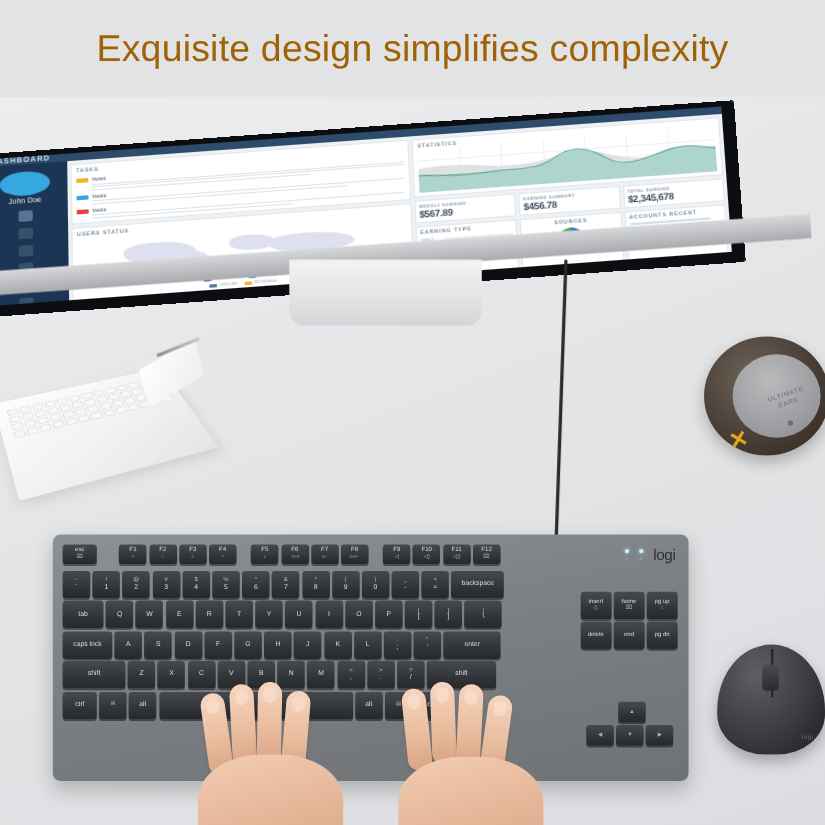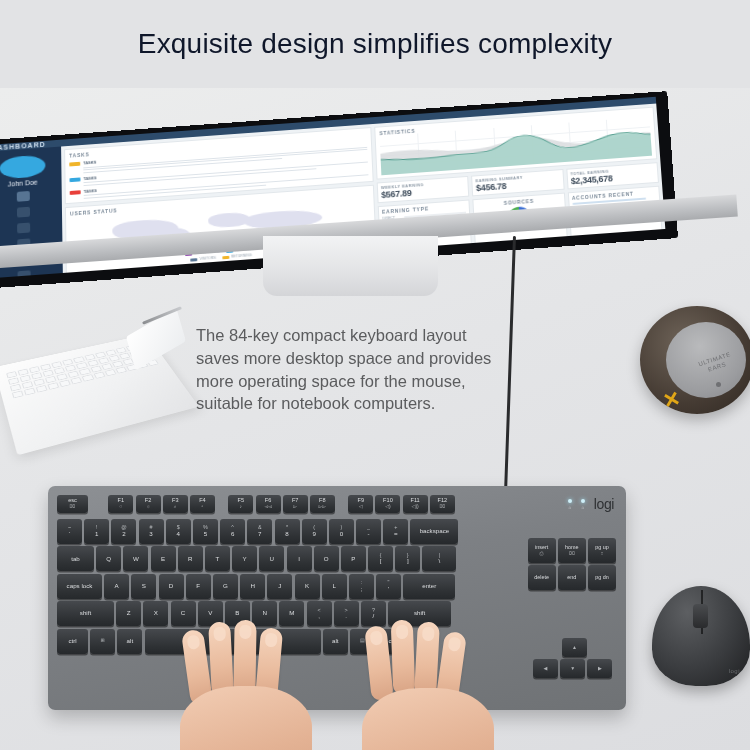--- a/index.html
+++ b/index.html
@@ -8,21 +8,21 @@
     font-family:"Liberation Sans", sans-serif;
     background:#e3e4e6; position:relative;
   }
 
   
   .headline-band{
     position:absolute; left:0; top:0; width:750px; height:88px;
     background:#e2e3e5; display:flex; align-items:center; justify-content:center;
   }
   .headline{
-    font-size:28px; color:#0f172a; letter-spacing:.2px; white-space:nowrap;
+    font-size:34px; color:#a16207; letter-spacing:.2px; white-space:nowrap;
   }
 
   
   .photo{
     position:absolute; left:0; top:88px; width:750px; height:662px;
     background:linear-gradient(160deg,#eceded 0%,#e4e5e7 45%,#dcdde0 100%);
     overflow:hidden;
   }
 
   
@@ -447,21 +447,20 @@
         </div>
 
       </div>
     </div>
     <div class="mon-bottom"></div>
     <div class="mon-stand"></div>
   </div>
   <div class="mon-cable"></div>
   <div class="mon-cable2"></div>
 
-  <div class="desc">The 84-key compact keyboard layout saves more desktop space and provides more operating space for the mouse, suitable for notebook computers.</div>
 
   <div class="flexkb">
     <div class="flexkb-body"></div>
     <div class="flexkb-keys">
       <div class="fk"></div>
         <div class="fk"></div>
         <div class="fk"></div>
         <div class="fk"></div>
       <div class="fk"></div>
         <div class="fk"></div>

